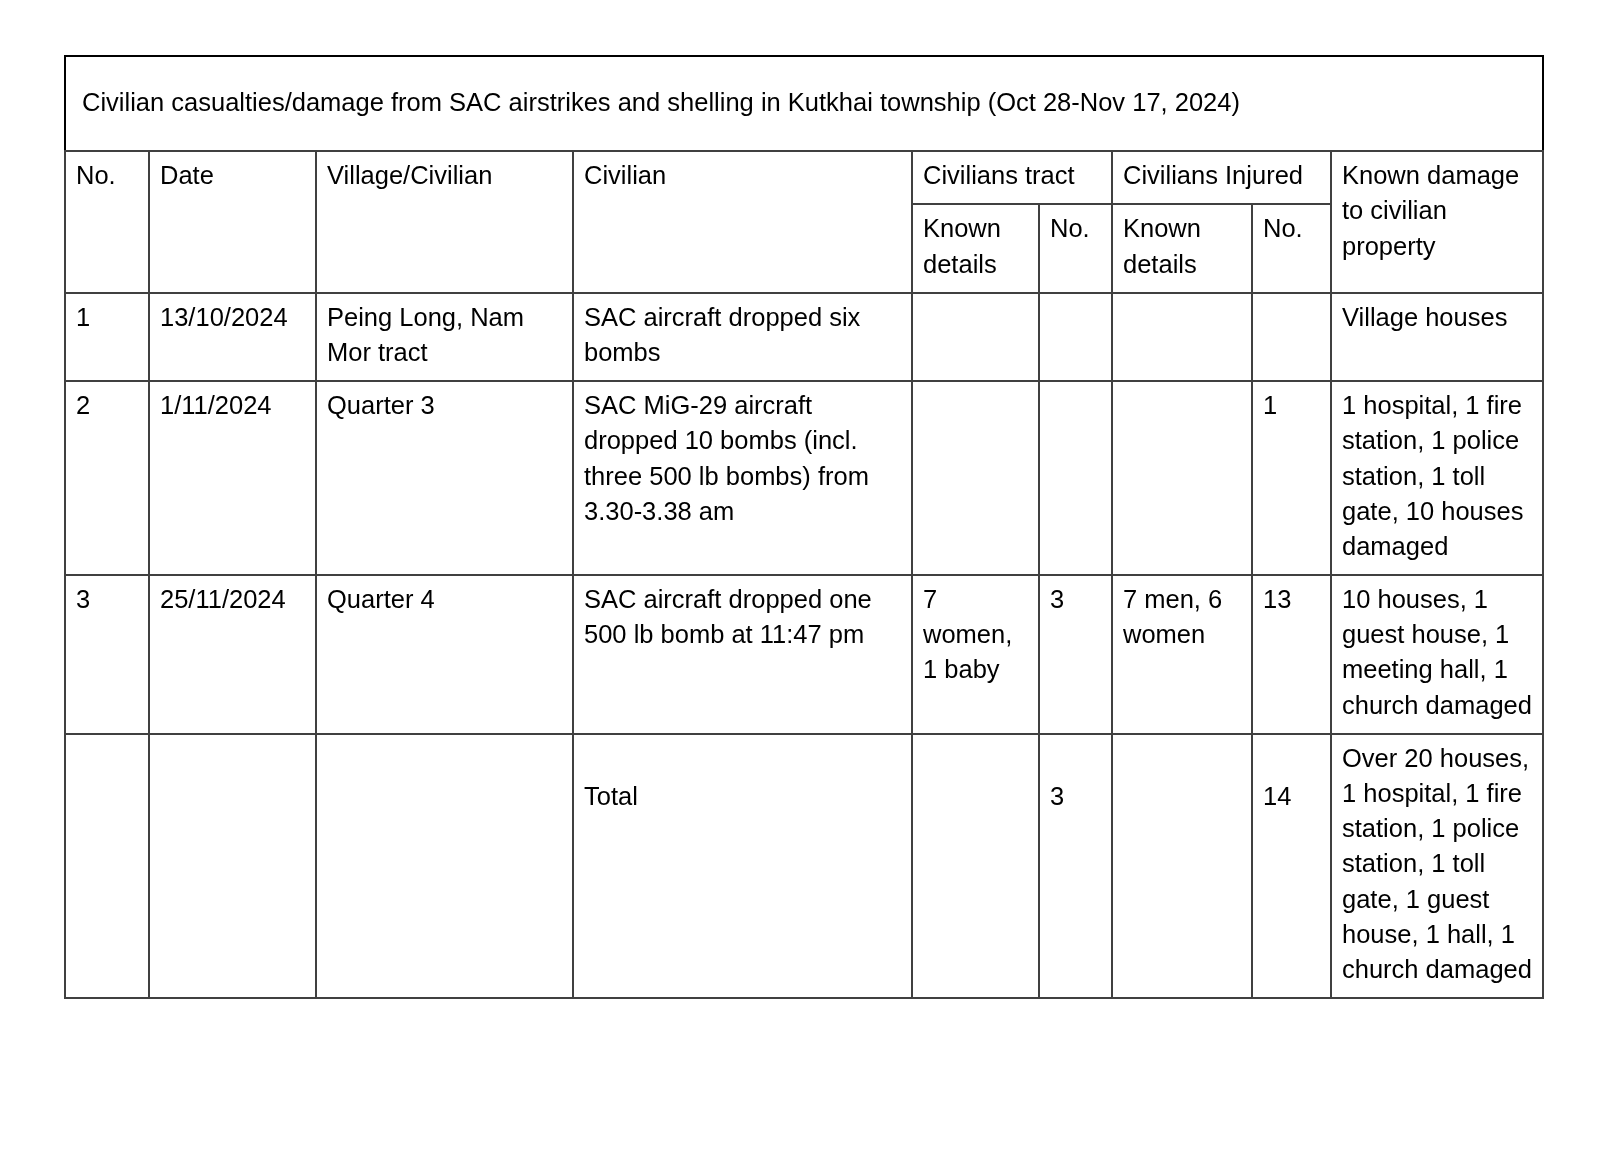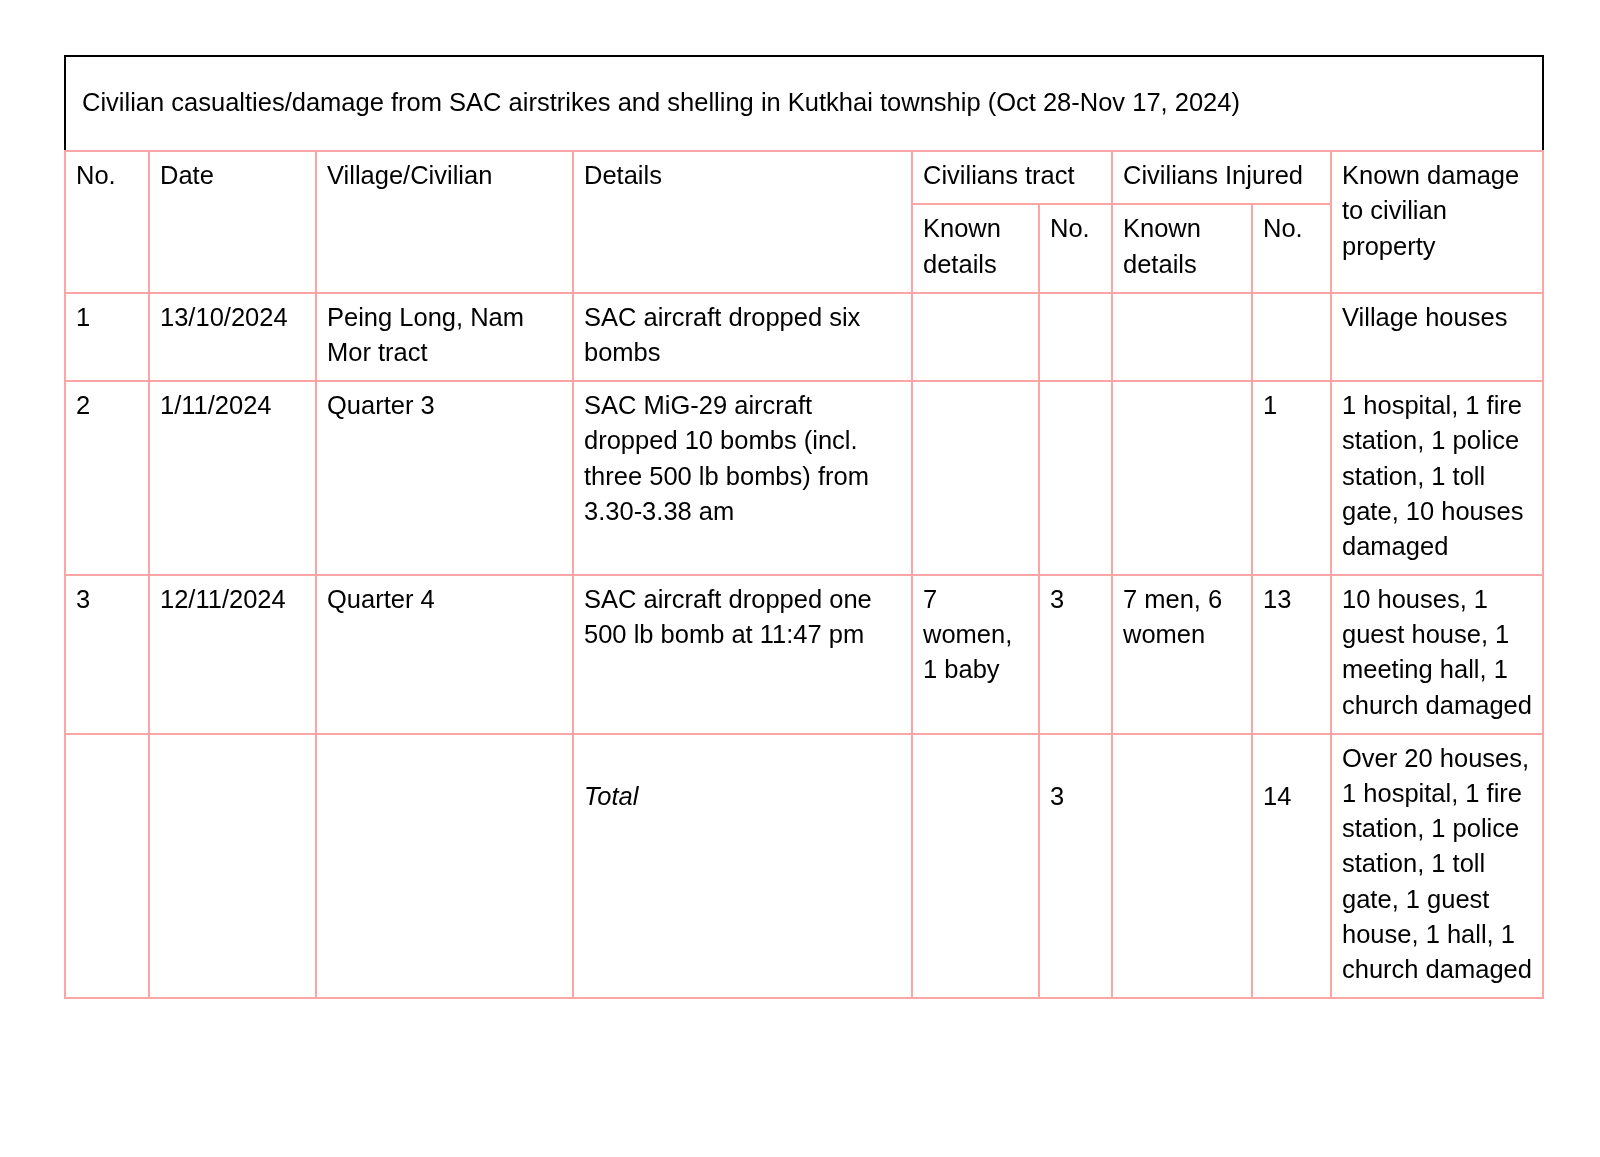--- a/index.html
+++ b/index.html
@@ -21,21 +21,21 @@
     top: 55px;
     width: 1478px;
   }
   table.report {
     border-collapse: collapse;
     table-layout: fixed;
     width: 1478px;
     border: 2px solid #000;
   }
   table.report td, table.report th {
-    border: 2px solid #fca5a5;
+    border: 2px solid #404040;
     vertical-align: top;
     padding: 6px 10px 10px 10px;
     font-size: 25.5px;
     line-height: 1.38;
     font-weight: 400;
     text-align: left;
   }
   .title-cell {
     border: none !important;
     padding: 28px 16px 30px 16px !important;
@@ -87,21 +87,21 @@
     </colgroup>
     <tbody>
       <tr class="title-row">
         <td class="title-cell" colspan="9">Civilian casualties/damage from SAC airstrikes and shelling in Kutkhai township (Oct 28-Nov 17, 2024)</td>
       </tr>
 
       <tr>
         <td class="hdr hdr-top" rowspan="2">No.</td>
         <td class="hdr hdr-top" rowspan="2">Date</td>
         <td class="hdr hdr-top" rowspan="2">Village/Civilian</td>
-        <td class="hdr hdr-top" rowspan="2">Details</td>
+        <td class="hdr hdr-top" rowspan="2">Civilian</td>
         <td class="hdr hdr-top" colspan="2">Civilians tract</td>
         <td class="hdr hdr-top" colspan="2">Civilians Injured</td>
         <td class="hdr hdr-top" rowspan="2">Known damage to civilian property</td>
       </tr>
       <tr>
         <td class="hdr">Known details</td>
         <td class="hdr">No.</td>
         <td class="hdr">Known details</td>
         <td class="hdr">No.</td>
       </tr>
@@ -125,35 +125,35 @@
         <td>SAC MiG-29 aircraft dropped 10 bombs (incl. three 500 lb bombs) from 3.30-3.38 am</td>
         <td></td>
         <td></td>
         <td></td>
         <td>1</td>
         <td>1 hospital, 1 fire station, 1 police station, 1 toll gate, 10 houses damaged</td>
       </tr>
 
       <tr>
         <td>3</td>
-        <td>12/11/2024</td>
+        <td>25/11/2024</td>
         <td>Quarter 4</td>
         <td>SAC aircraft dropped one 500 lb bomb at 11:47 pm</td>
         <td>7 women, 1 baby</td>
         <td>3</td>
         <td>7 men, 6 women</td>
         <td>13</td>
         <td>10 houses, 1 guest house, 1 meeting hall, 1 church damaged</td>
       </tr>
 
       <tr>
         <td></td>
         <td></td>
         <td></td>
-        <td class="bold tall-pad" style="padding-top:44px;font-style:italic;">Total</td>
+        <td class="bold tall-pad" style="padding-top:44px;">Total</td>
         <td></td>
         <td class="bold" style="padding-top:44px;">3</td>
         <td></td>
         <td class="bold" style="padding-top:44px;">14</td>
         <td class="bold">Over 20 houses, 1 hospital, 1 fire station, 1 police station, 1 toll gate, 1 guest house, 1 hall, 1 church damaged</td>
       </tr>
     </tbody>
   </table>
 </div>
 

